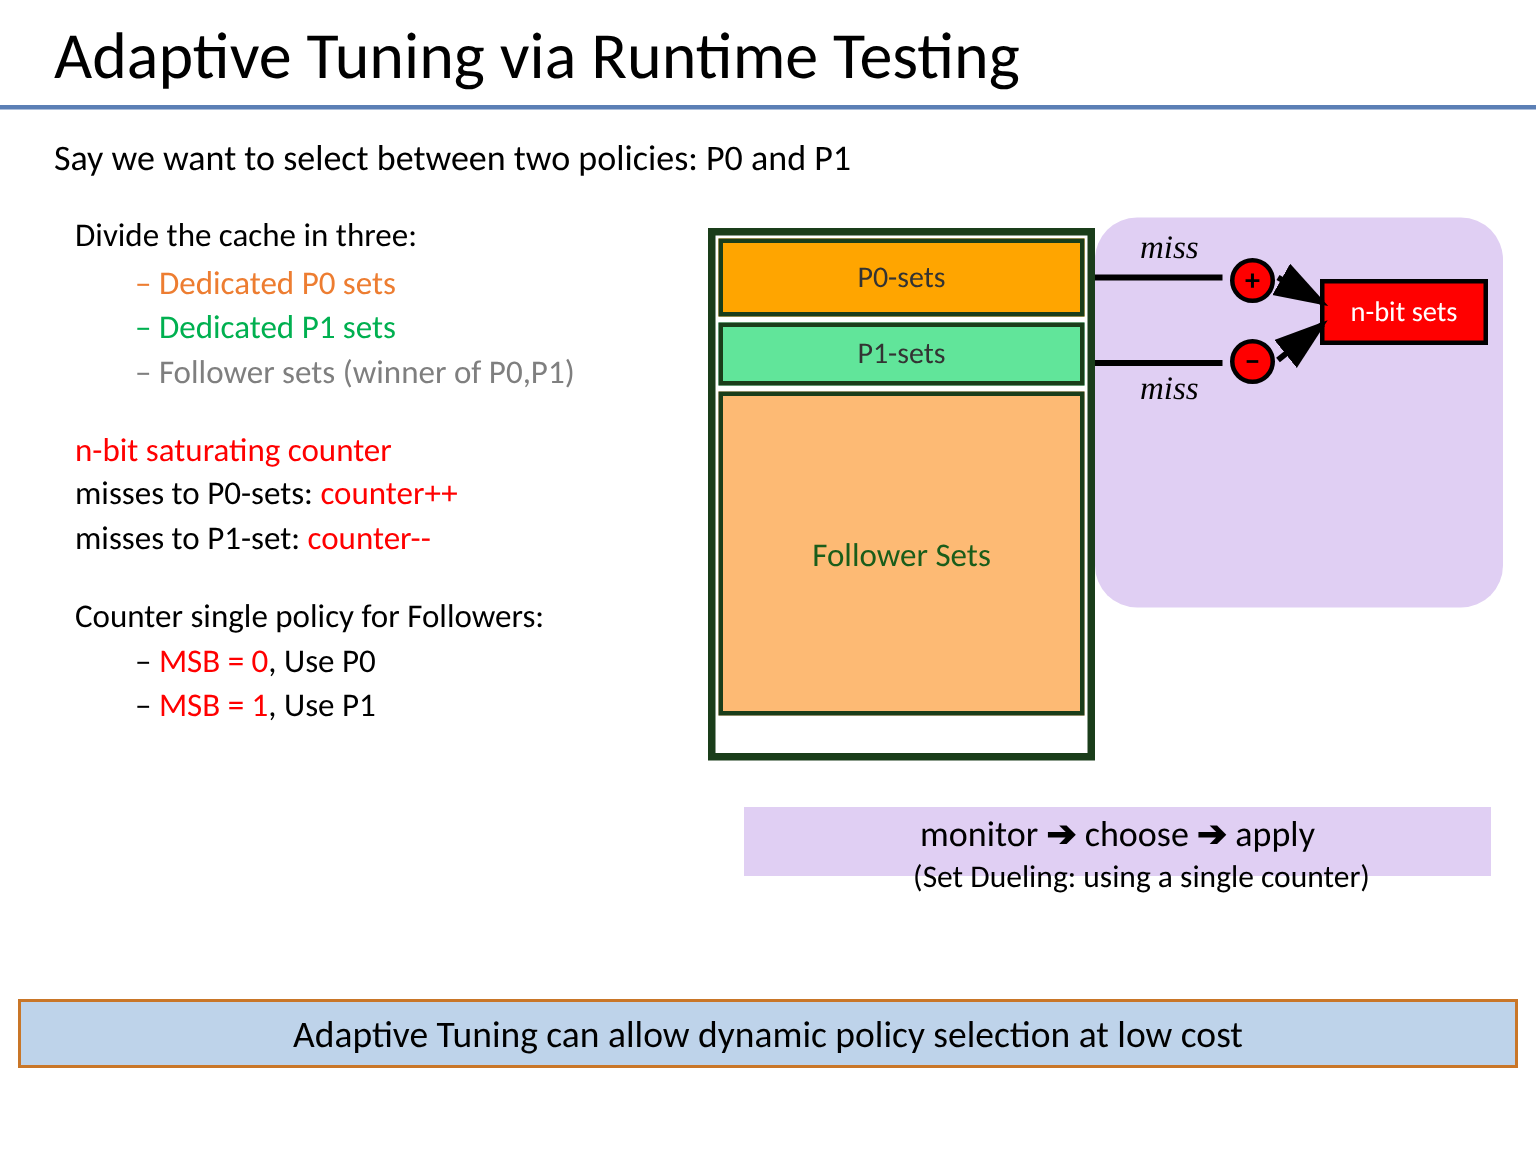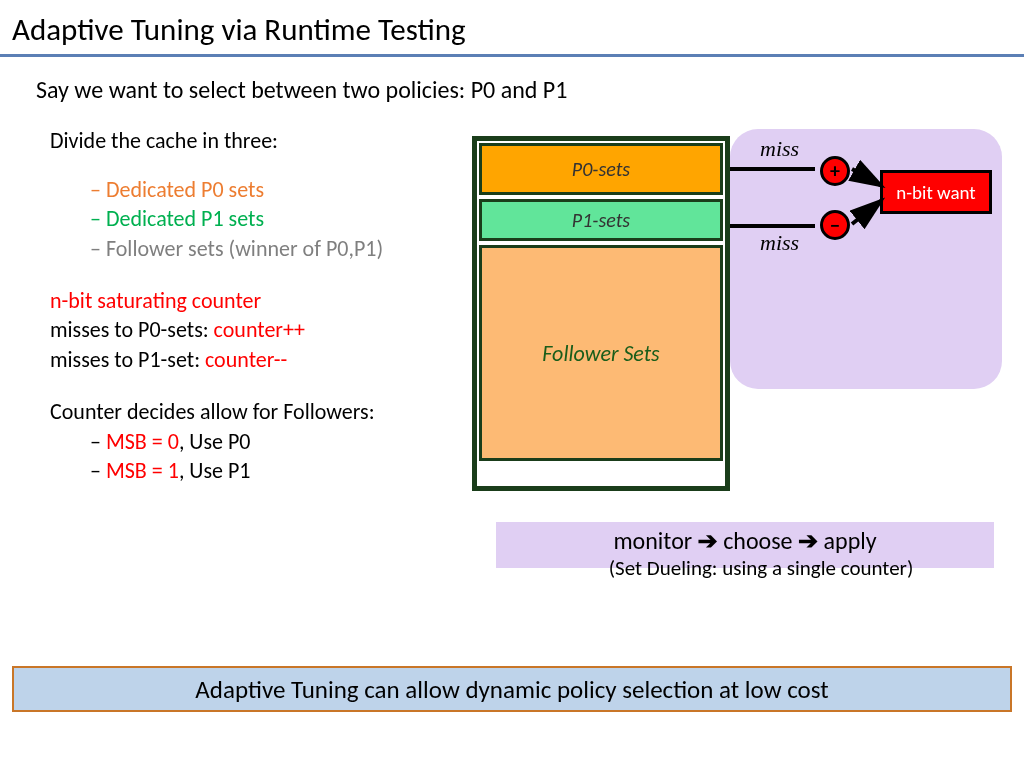--- a/index.html
+++ b/index.html
@@ -5,58 +5,57 @@
   * { box-sizing: border-box; margin: 0; padding: 0; }
   body {
     width: 1024px;
     height: 768px;
     background: #fff;
     font-family: Calibri, Arial, sans-serif;
     position: relative;
     overflow: hidden;
   }
   .slide-title {
-    font-size: 31px;
+    font-size: 44px;
     font-weight: 400;
     color: #000;
-    padding: 10px 20px 6px 12px;
+    padding: 10px 20px 6px 36px;
     border-bottom: 3px solid #5b7fb5;
   }
   .intro {
     font-size: 24px;
     color: #000;
     padding: 18px 0 10px 36px;
   }
   .content { position: relative; }
   .left-col {
     position: absolute;
     left: 50px;
     top: 12px;
     width: 430px;
     font-size: 22px;
     line-height: 1.35;
   }
-  .divide-head { color: #000; margin-bottom: 19px; }
+  .divide-head { color: #000; margin-bottom: 2px; }
   .bullet { padding-left: 40px; }
   .bullet::before { content: "– "; }
   .orange { color: #ed7d31; }
   .green  { color: #00b050; }
   .grey   { color: #7f7f7f; }
   .red    { color: #ff0000; }
   .blk    { color: #000; }
   .sp { height: 22px; }
 
   
   .cache-box {
     position: absolute;
     left: 472px; top: 22px;
     width: 258px; height: 355px;
     border: 5px solid #1a3d1a;
     background: #fff;
-    font-style: italic;
   }
   .layer {
     border: 3px solid #1a3d1a;
     display: flex; align-items: center; justify-content: center;
     font-size: 20px;
   }
   .p0-layer { height: 52px; background: #ffa500; color: #333; margin:2px; }
   .p1-layer { height: 42px; background: #61e59a; color: #333; margin:2px; margin-top:4px; }
   .fol-layer {
     height: 216px; background: #fdba74; color: #1a5d1a;
@@ -147,41 +146,41 @@
     <div class="bullet grey">Follower sets (winner of P0,P1)</div>
     <div class="sp"></div>
     <div class="red">n-bit saturating counter</div>
     <div>
       <span class="blk">misses to P0-sets: </span><span class="red">counter++</span>
     </div>
     <div>
       <span class="blk">misses to P1-set: </span><span class="red">counter--</span>
     </div>
     <div class="sp"></div>
-    <div class="blk">Counter decides allow for Followers:</div>
+    <div class="blk">Counter single policy for Followers:</div>
     <div class="bullet">
       <span class="red">MSB = 0</span><span class="blk">, Use P0</span>
     </div>
     <div class="bullet">
       <span class="red">MSB = 1</span><span class="blk">, Use P1</span>
     </div>
   </div>
 
   <div class="purple-panel"></div>
 
   <div class="cache-box">
     <div class="layer p0-layer">P0-sets</div>
     <div class="layer p1-layer">P1-sets</div>
     <div class="layer fol-layer">Follower Sets</div>
   </div>
 
   <div class="miss-label miss-top">miss</div>
   <div class="miss-label miss-bot">miss</div>
 
-  <div class="counter-box">n-bit want</div>
+  <div class="counter-box">n-bit sets</div>
   <div class="circle plus-c">+</div>
   <div class="circle minus-c">−</div>
 
   <svg class="svg-lines">
     <defs>
       <marker id="ah" markerWidth="10" markerHeight="10" refX="8" refY="3" orient="auto">
         <path d="M0,0 L0,6 L9,3 z" fill="#000"></path>
       </marker>
     </defs>
     <path d="M 730 55 L 815 55" stroke="#000" stroke-width="4" fill="none"></path>

